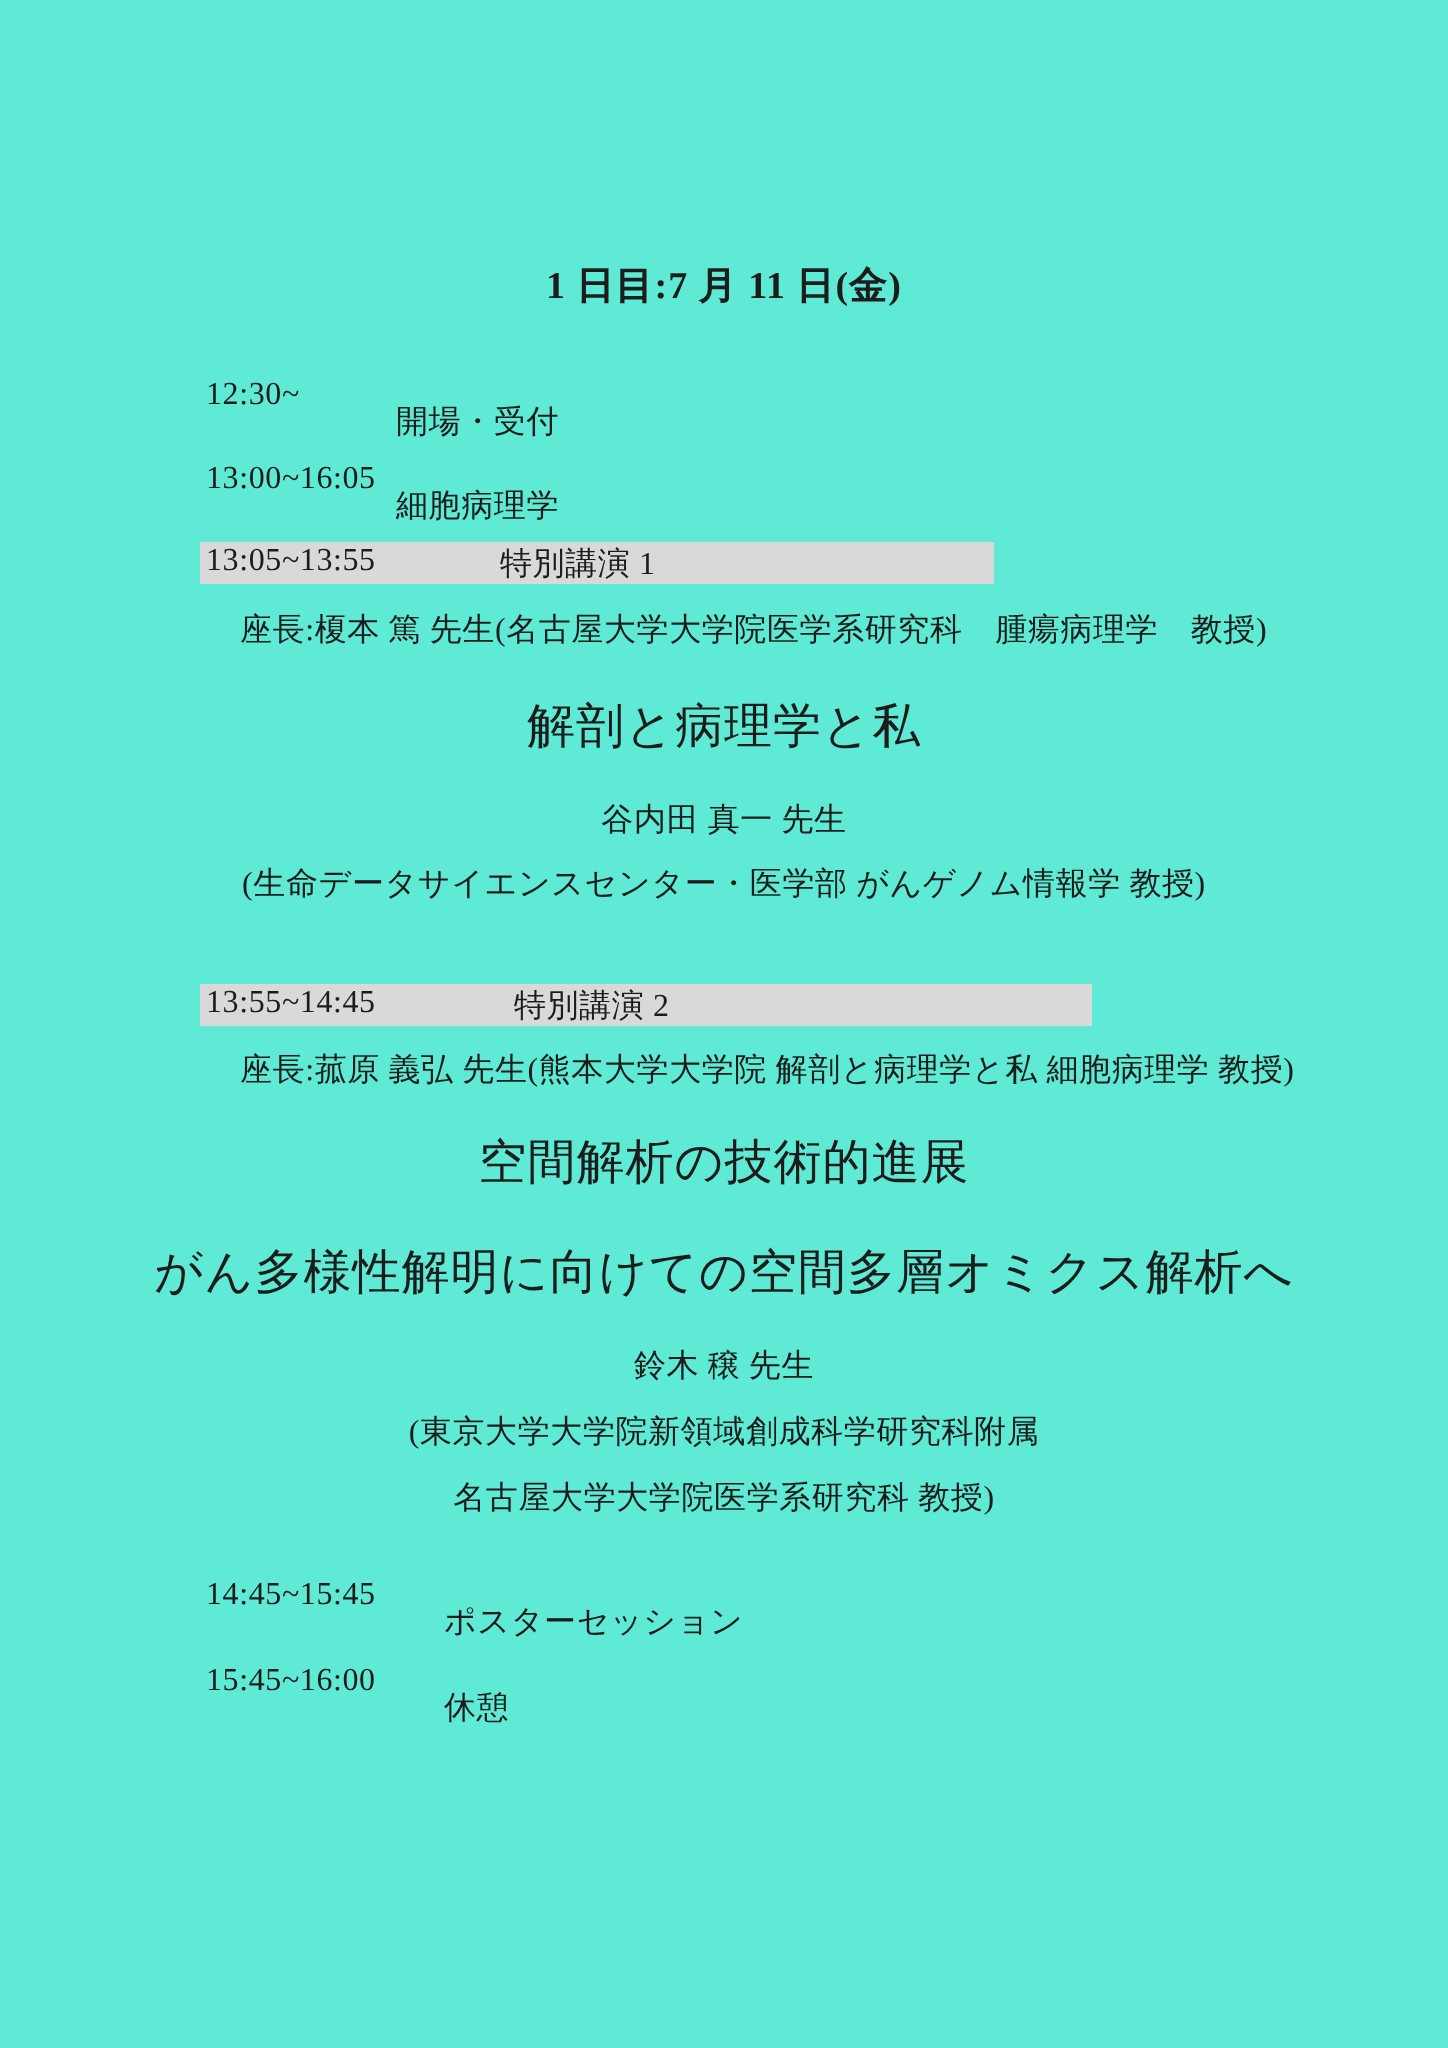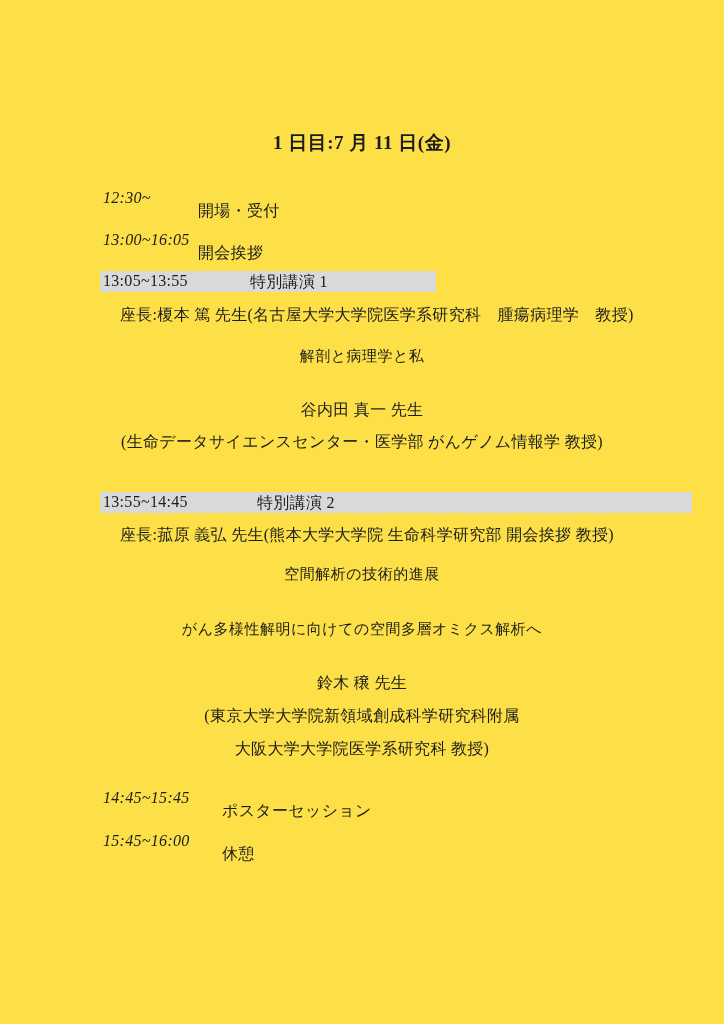--- a/index.html
+++ b/index.html
@@ -1,102 +1,102 @@
 <!DOCTYPE html>
 <html><head>
 <meta charset="utf-8">
 <style>
   html, body { margin: 0; padding: 0; background: #ffffff; }
   #page {
     position: relative;
     width: 724px;
     height: 1024px;
-    background: #fde047;
+    background: #5eead4;
     color: #1c1c1c;
     font-family: "Liberation Serif", "DejaVu Serif", serif;
     overflow: hidden;
   }
   .center-line {
     position: absolute;
     left: 0;
     width: 724px;
     text-align: center;
     white-space: nowrap;
   }
   .sched-row {
     position: absolute;
     left: 0;
     width: 724px;
     height: 22px;
   }
-  .sched-row .time { position: absolute; white-space: nowrap; font-style: italic; }
+  .sched-row .time { position: absolute; white-space: nowrap; }
   .sched-row .act  { position: absolute; white-space: nowrap; margin-top: 12px; }
   .session-bar {
     position: absolute;
     left: 100px;
     height: 21px;
     background: #d9d9d9;
   }
   .session-bar .time { position: absolute; top: 1px; white-space: nowrap; }
   .session-bar .act  { position: absolute; top: 1px; white-space: nowrap; }
   .chair-line {
     position: absolute;
     left: 120px;
     white-space: nowrap;
   }
   .fs-body  { font-size: 16px; letter-spacing: 0.3px; }
   .fs-title { font-size: 19px; letter-spacing: 0.5px; }
-  .fs-talk  { font-size: 15px; letter-spacing: 0.5px; }
+  .fs-talk  { font-size: 24px; letter-spacing: 0.5px; }
 </style>
 </head>
 <body>
 
 <div id="page">
 
   <div class="center-line fs-title" style="top:130px; font-weight:600;">1 日目:7 月 11 日(金)</div>
 
   <div class="sched-row fs-body" style="top:189px">
     <span class="time" style="left:103px">12:30~</span>
     <span class="act" style="left:198px">開場・受付</span>
   </div>
 
   <div class="sched-row fs-body" style="top:231px">
     <span class="time" style="left:103px">13:00~16:05</span>
-    <span class="act" style="left:198px">開会挨拶</span>
+    <span class="act" style="left:198px">細胞病理学</span>
   </div>
 
-  <div class="session-bar fs-body" style="top:271px; width:336px">
+  <div class="session-bar fs-body" style="top:271px; width:397px">
     <span class="time" style="left:3px">13:05~13:55</span>
     <span class="act" style="left:150px">特別講演 1</span>
   </div>
 
   <div class="chair-line fs-body" style="top:305px">座長:榎本 篤 先生(名古屋大学大学院医学系研究科　腫瘍病理学　教授)</div>
 
   <div class="center-line fs-talk" style="top:347px">解剖と病理学と私</div>
 
   <div class="center-line fs-body" style="top:400px">谷内田 真一 先生</div>
 
   <div class="center-line fs-body" style="top:432px">(生命データサイエンスセンター・医学部 がんゲノム情報学 教授)</div>
 
-  <div class="session-bar fs-body" style="top:492px; width:592px">
+  <div class="session-bar fs-body" style="top:492px; width:446px">
     <span class="time" style="left:3px">13:55~14:45</span>
     <span class="act" style="left:157px">特別講演 2</span>
   </div>
 
-  <div class="chair-line fs-body" style="top:525px">座長:菰原 義弘 先生(熊本大学大学院 生命科学研究部 開会挨拶 教授)</div>
+  <div class="chair-line fs-body" style="top:525px">座長:菰原 義弘 先生(熊本大学大学院 解剖と病理学と私 細胞病理学 教授)</div>
 
   <div class="center-line fs-talk" style="top:565px">空間解析の技術的進展</div>
 
   <div class="center-line fs-talk" style="top:620px">がん多様性解明に向けての空間多層オミクス解析へ</div>
 
   <div class="center-line fs-body" style="top:673px">鈴木 穣 先生</div>
 
   <div class="center-line fs-body" style="top:706px">(東京大学大学院新領域創成科学研究科附属</div>
 
-  <div class="center-line fs-body" style="top:739px">大阪大学大学院医学系研究科 教授)</div>
+  <div class="center-line fs-body" style="top:739px">名古屋大学大学院医学系研究科 教授)</div>
 
   <div class="sched-row fs-body" style="top:789px">
     <span class="time" style="left:103px">14:45~15:45</span>
     <span class="act" style="left:222px">ポスターセッション</span>
   </div>
 
   <div class="sched-row fs-body" style="top:832px">
     <span class="time" style="left:103px">15:45~16:00</span>
     <span class="act" style="left:222px">休憩</span>
   </div>

